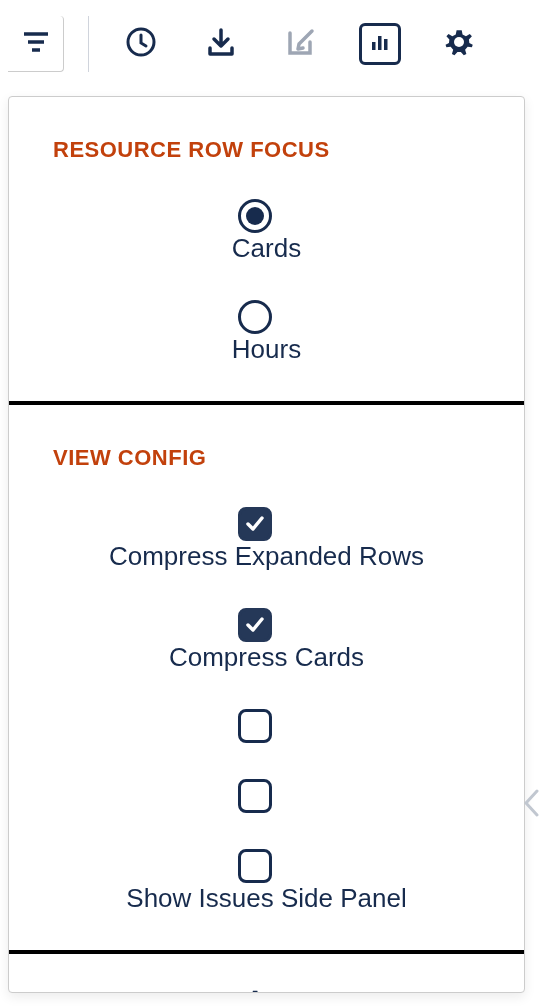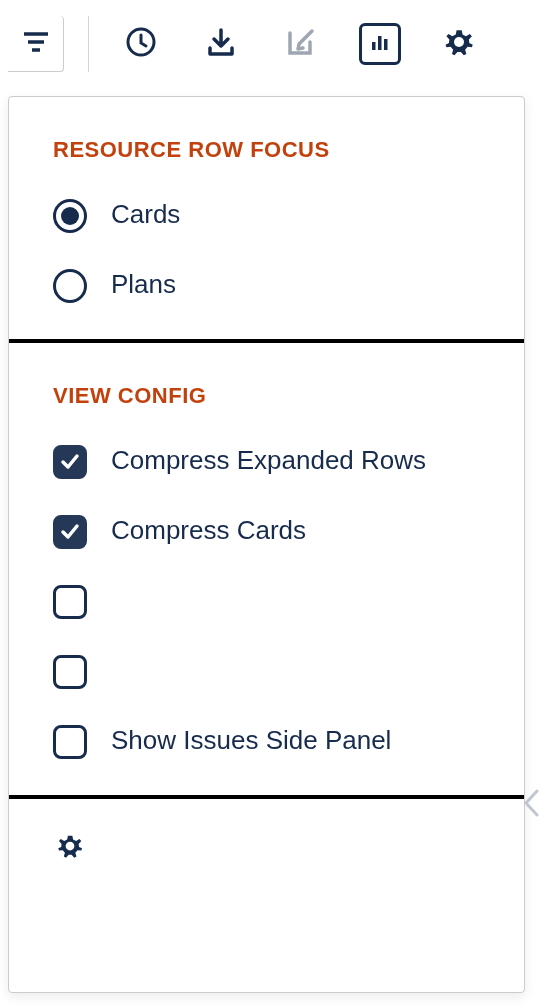--- a/index.html
+++ b/index.html
@@ -74,23 +74,24 @@
   .section-header {
     font-size: 22px;
     font-weight: 700;
     letter-spacing: 0.5px;
     color: #c2410c;
     text-transform: uppercase;
     margin-bottom: 36px;
   }
   .radio-row, .check-row, .action-row {
     display: flex;
-    align-items: flex-start;
+    align-items: center;
     margin-bottom: 36px;
     cursor: pointer;
+    flex-direction: column;
   }
   .radio-row:last-child, .check-row:last-child { margin-bottom: 0; }
   .radio {
     width: 34px;
     height: 34px;
     border: 3px solid #172B4D;
     border-radius: 50%;
     display: flex;
     align-items: center;
     justify-content: center;
@@ -206,21 +207,21 @@
 
   <div class="section">
     <div class="section-header">RESOURCE ROW FOCUS</div>
 
     <div class="radio-row">
       <div class="radio selected"></div>
       <span class="option-label">Cards</span>
     </div>
     <div class="radio-row">
       <div class="radio"></div>
-      <span class="option-label">Plans</span>
+      <span class="option-label">Hours</span>
     </div>
   </div>
 
   <div class="section">
     <div class="section-header">VIEW CONFIG</div>
     <div id="view-items">
         <div class="check-row">
           <div class="checkbox checked">
             <svg width="22" height="22" viewBox="0 0 22 22">
               <path d="M4 11 L9 16 L18 5" stroke="#fff" stroke-width="3.5" fill="none" stroke-linecap="round" stroke-linejoin="round"></path>

